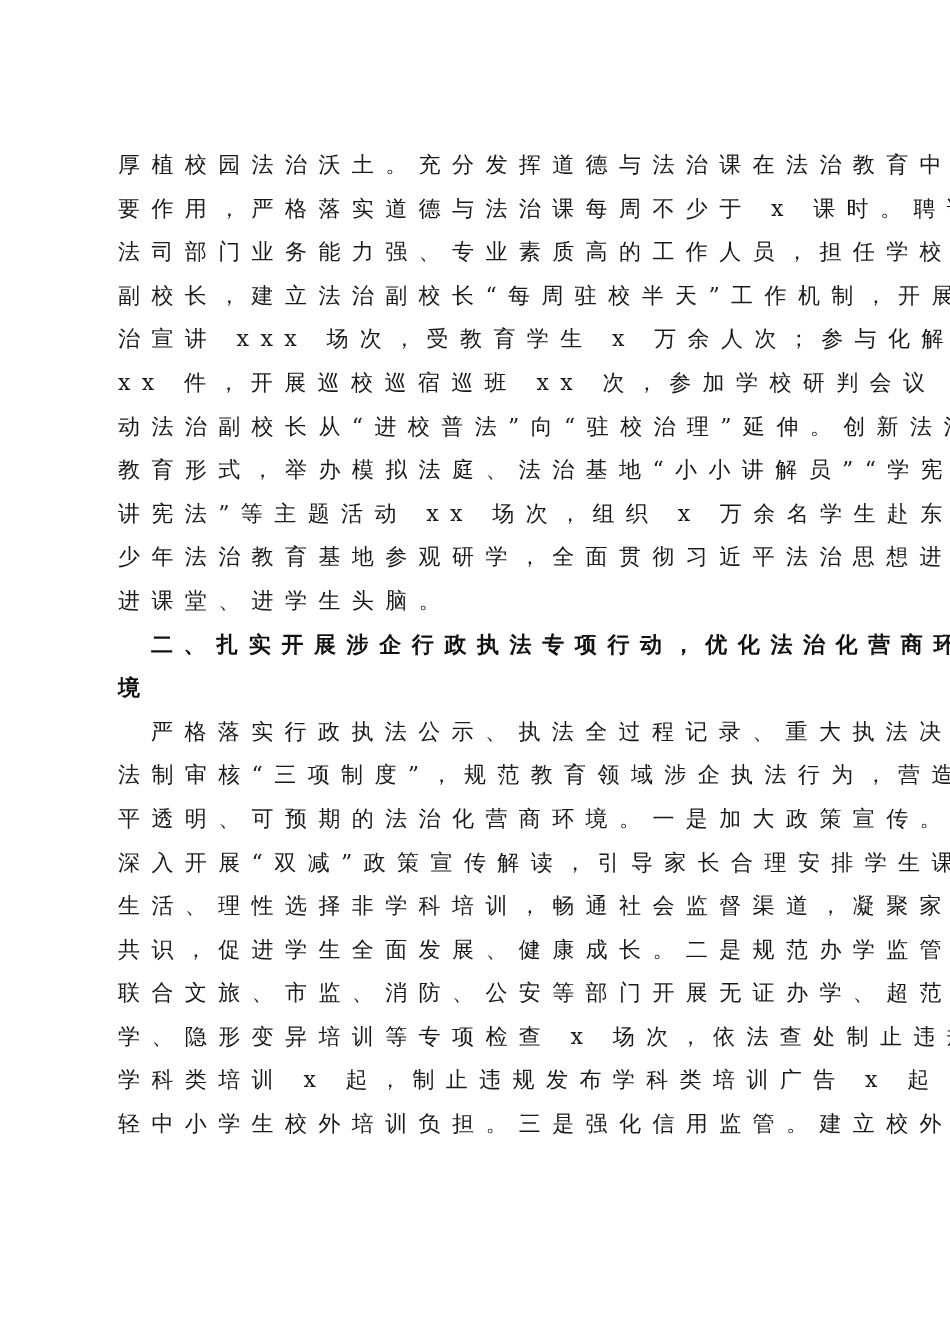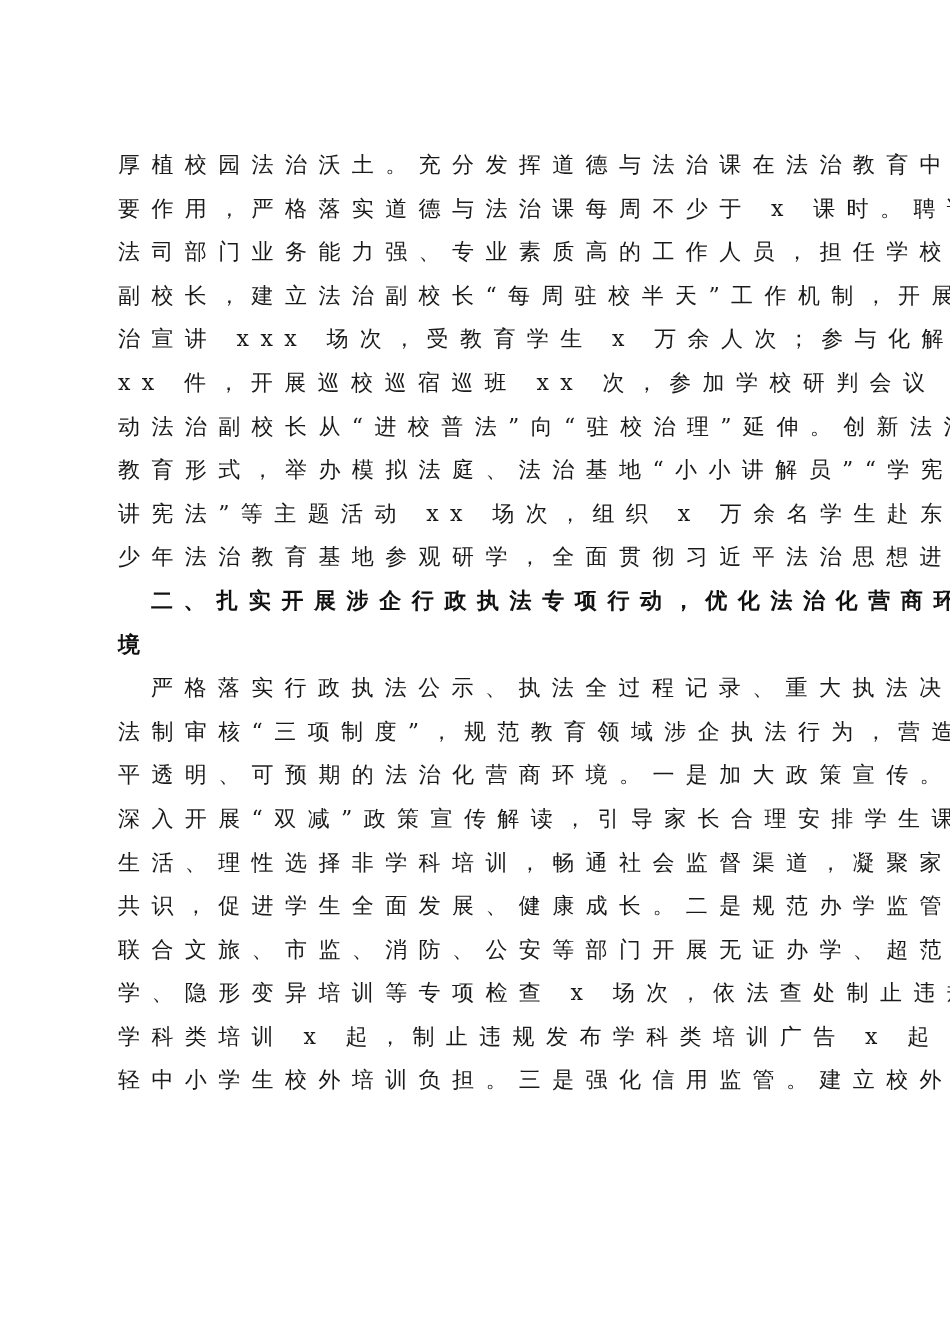--- a/index.html
+++ b/index.html
@@ -58,20 +58,21 @@
       <span class="line">厚植校园法治沃土。充分发挥道德与法治课在法治教育中的重</span>
       <span class="line">要作用，严格落实道德与法治课每周不少于 x 课时。聘请公检</span>
       <span class="line">法司部门业务能力强、专业素质高的工作人员，担任学校法治</span>
       <span class="line">副校长，建立法治副校长“每周驻校半天”工作机制，开展法</span>
       <span class="line">治宣讲 xxx 场次，受教育学生 x 万余人次；参与化解矛盾纠纷</span>
       <span class="line">xx 件，开展巡校巡宿巡班 xx 次，参加学校研判会议 xx 次，推</span>
       <span class="line">动法治副校长从“进校普法”向“驻校治理”延伸。创新法治</span>
       <span class="line">教育形式，举办模拟法庭、法治基地“小小讲解员”“学宪法</span>
       <span class="line">讲宪法”等主题活动 xx 场次，组织 x 万余名学生赴东买里镇青</span>
       <span class="line">少年法治教育基地参观研学，全面贯彻习近平法治思想进教材、</span>
+      <span class="line">进课堂、进学生头脑。</span>
     </div>
 
     <div>
       <span class="line heading indent">二、扎实开展涉企行政执法专项行动，优化法治化营商环</span>
       <span class="line heading">境</span>
     </div>
 
     <div>
       <span class="line indent">严格落实行政执法公示、执法全过程记录、重大执法决定</span>
       <span class="line">法制审核“三项制度”，规范教育领域涉企执法行为，营造公</span>

